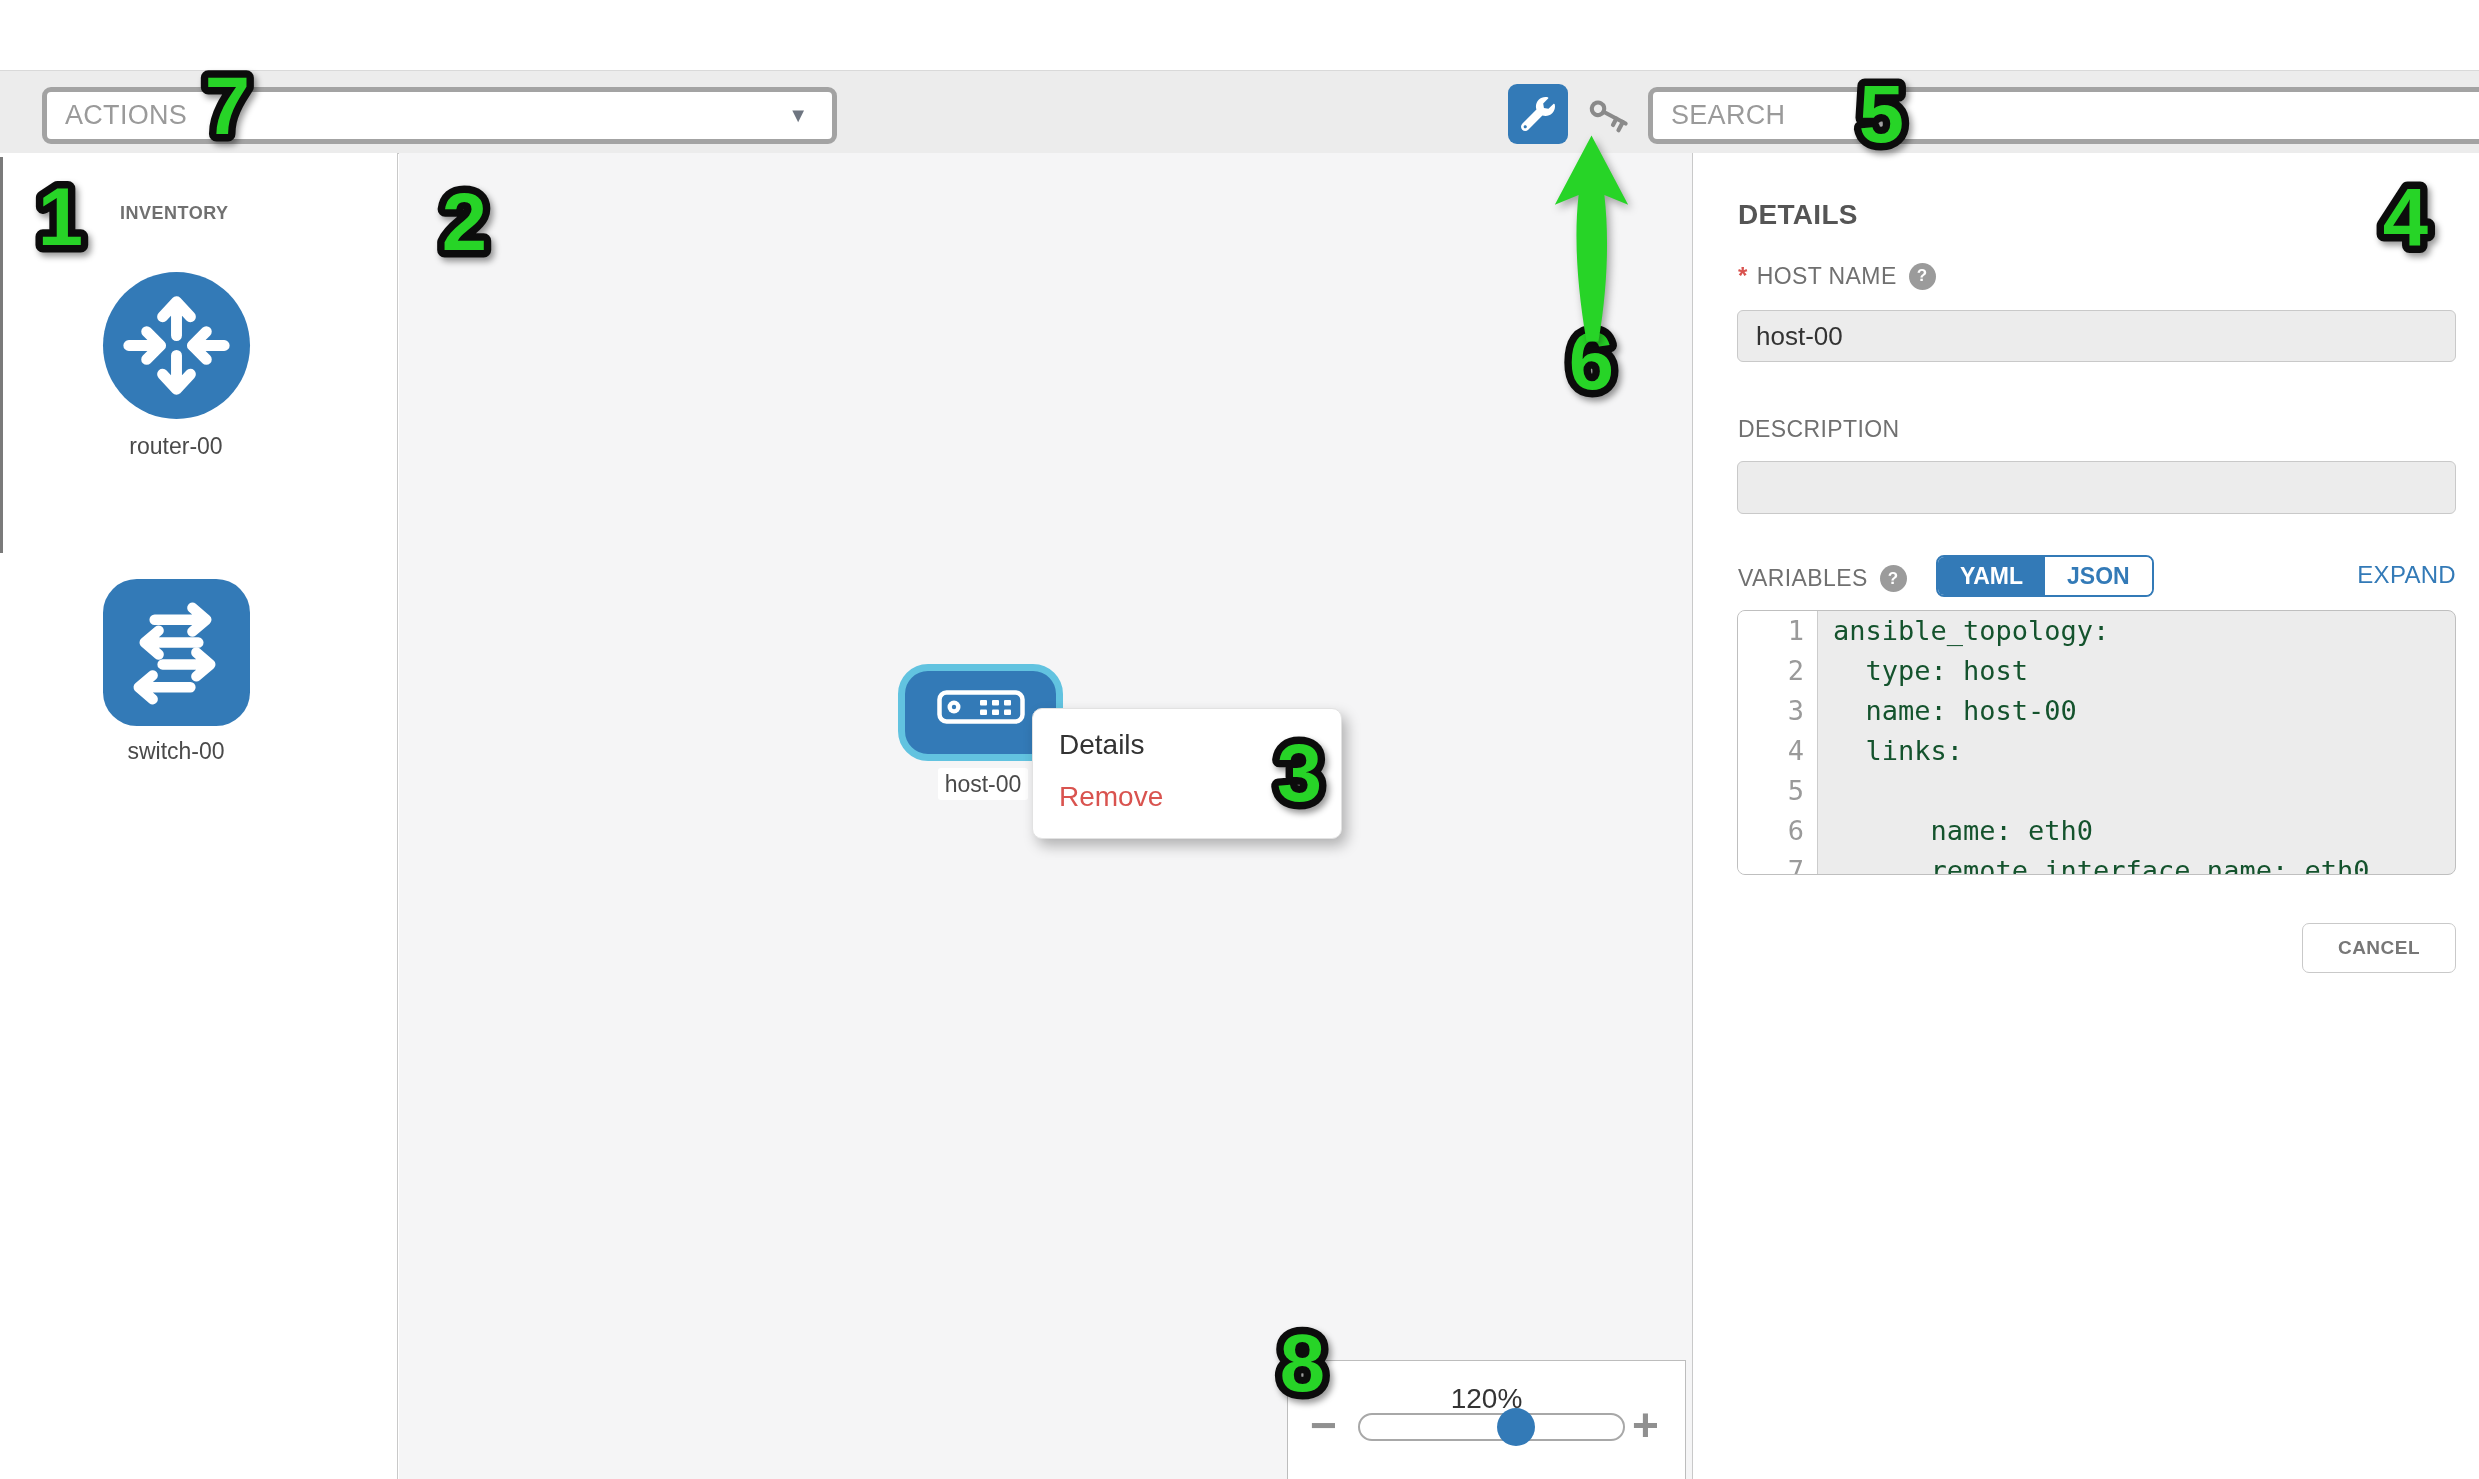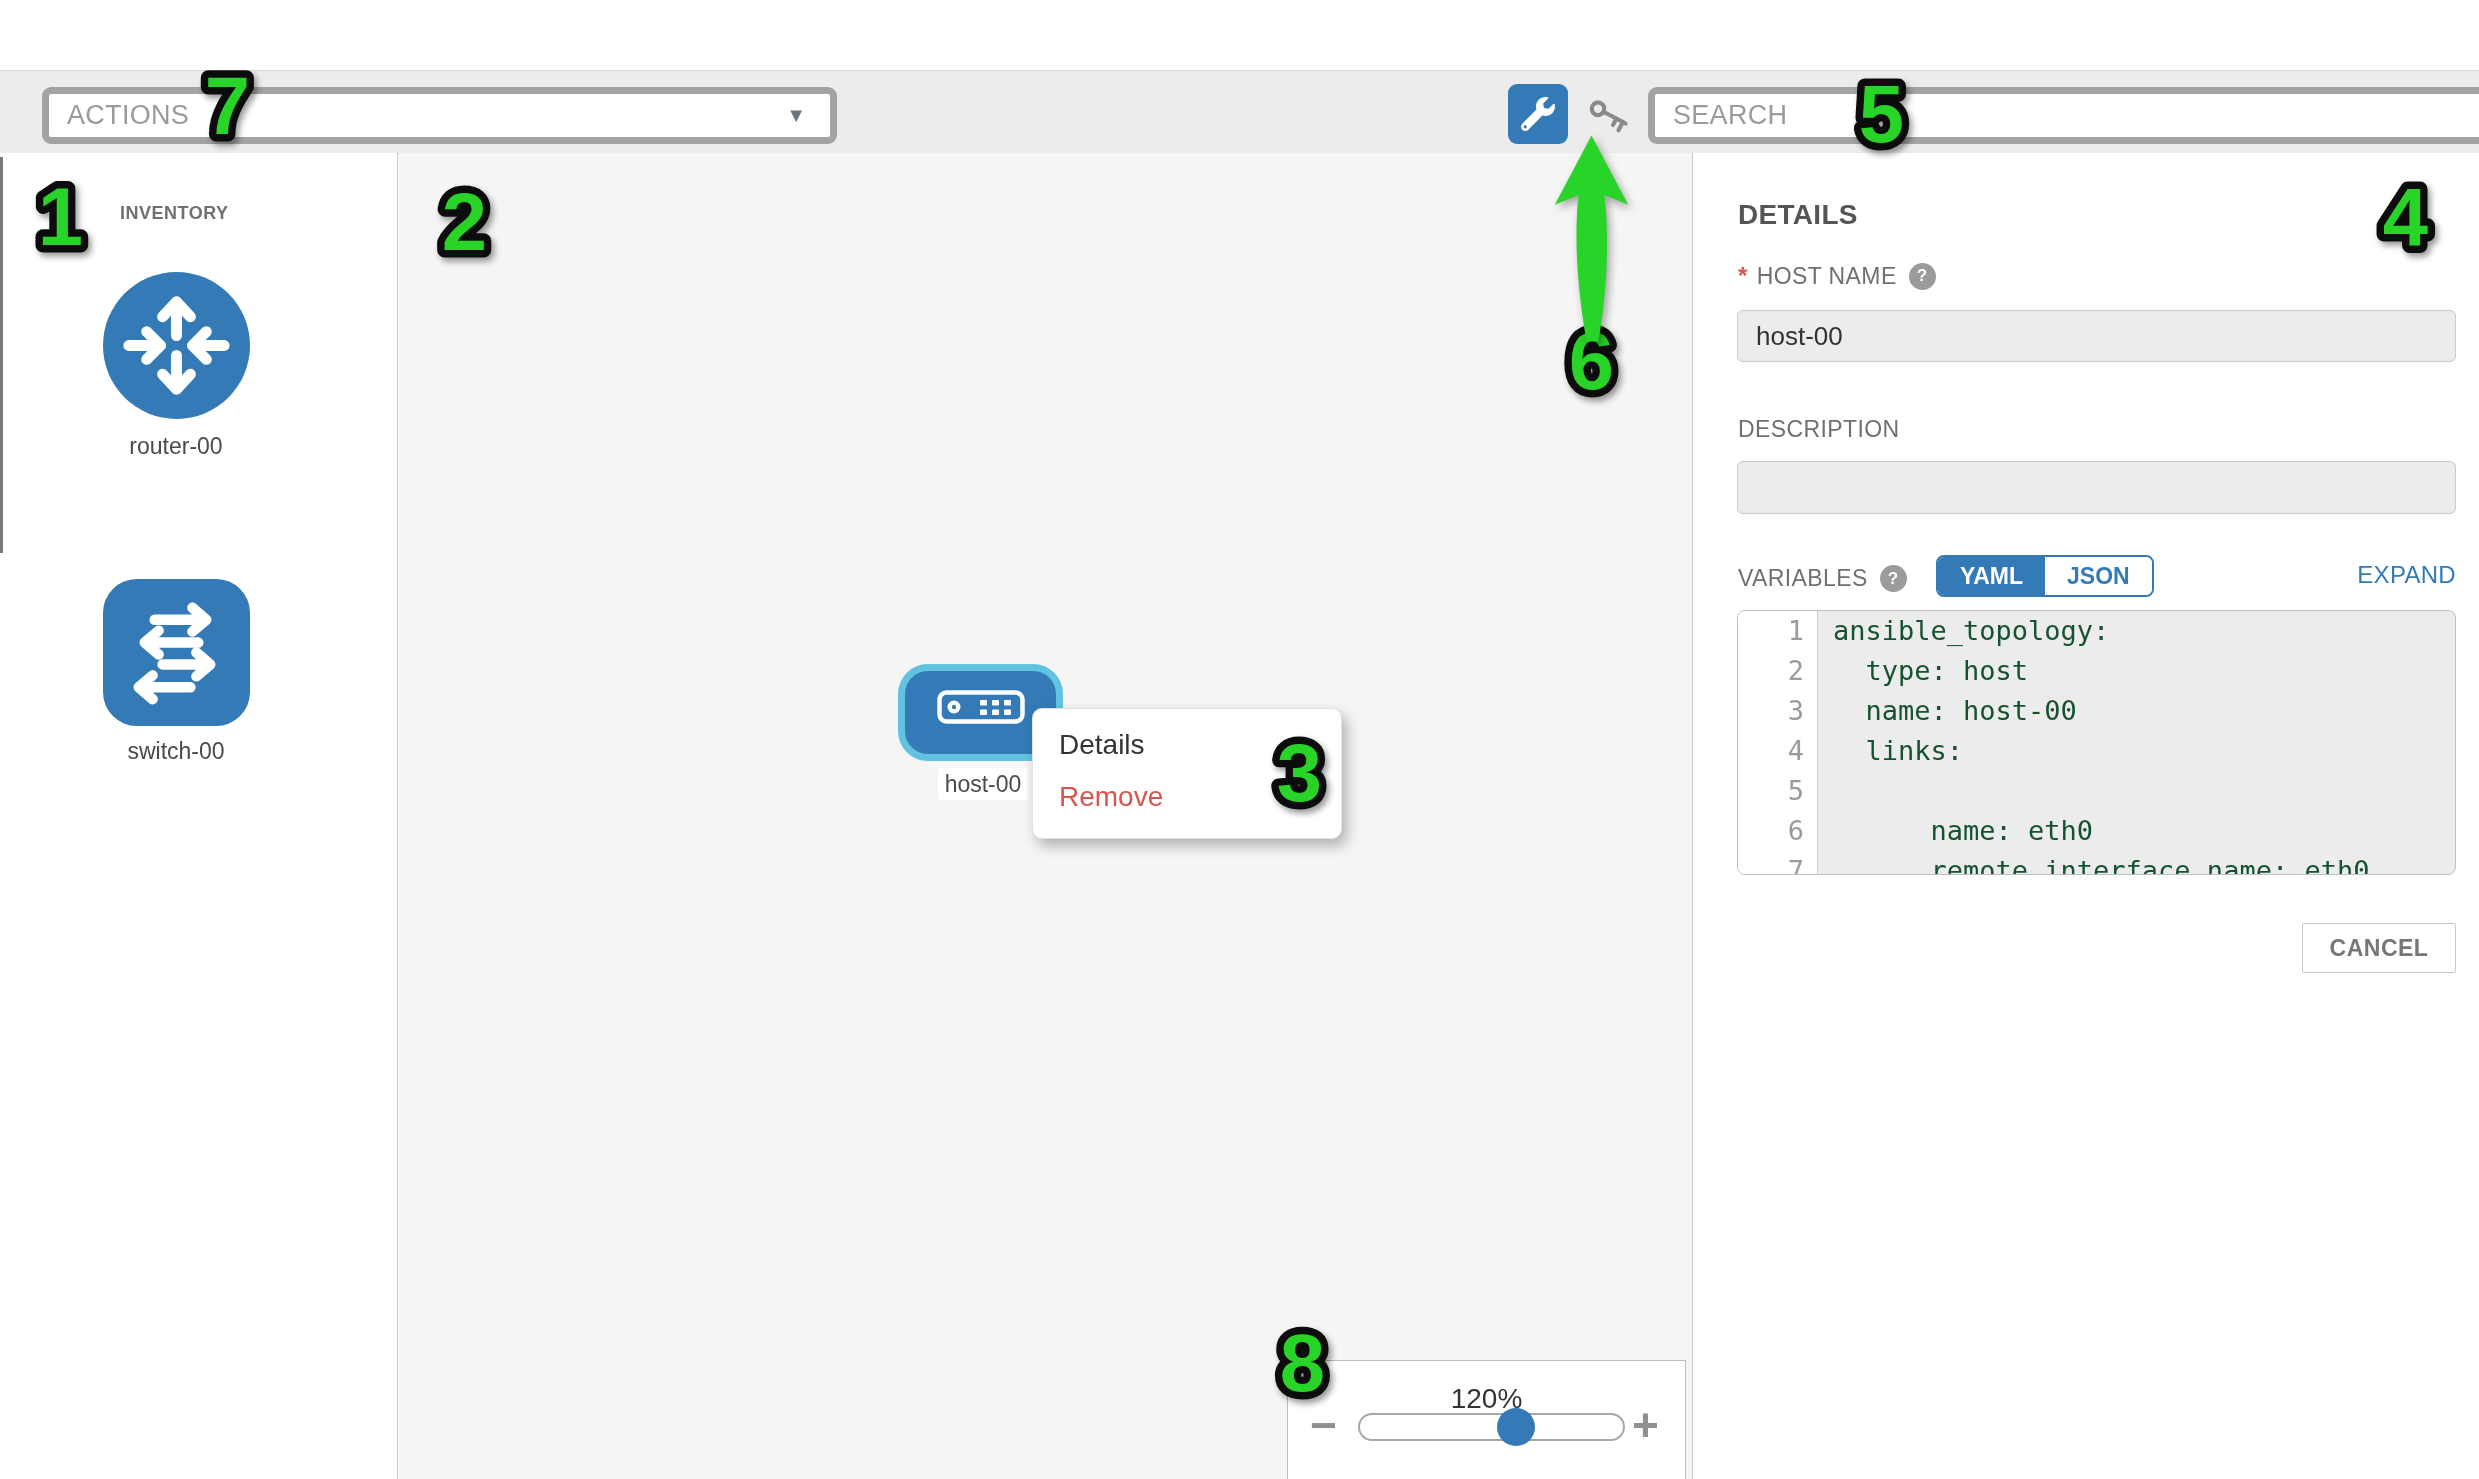--- a/index.html
+++ b/index.html
@@ -8,21 +8,21 @@
     font-family:"Liberation Sans",sans-serif;-webkit-font-smoothing:antialiased;
   }
   
   .header{position:absolute;left:0;top:0;width:100%;height:70px;background:#fff;}
   .header-title{position:absolute;left:48px;top:17px;font-size:30px;font-weight:bold;color:#555;letter-spacing:0.2px;}
   .close-btn{position:absolute;right:22px;top:16px;width:37px;height:37px;border-radius:50%;
     background:#c9c9c9;color:#fff;font-size:23px;font-weight:bold;display:flex;align-items:center;justify-content:center;cursor:pointer;}
   
   .toolbar{position:absolute;left:0;top:70px;width:100%;height:84px;background:#ececec;
     border-top:1px solid #d9d9d9;border-bottom:1px solid #c9c9c9;box-sizing:border-box;}
-  .dropdown{position:absolute;top:16px;height:57px;background:#fff;border:7px solid #a3a3a3;border-radius:9px;
+  .dropdown{position:absolute;top:16px;height:57px;background:#fff;border:5px solid #a3a3a3;border-radius:9px;
     box-sizing:border-box;display:flex;align-items:center;cursor:pointer;}
   .dropdown .ph{color:#9a9a9a;font-size:27px;margin-left:18px;letter-spacing:0.3px;}
   .dropdown .caret{margin-left:auto;margin-right:24px;color:#6e7580;font-size:26px;}
   .actions-dd{left:42px;width:795px;}
   .search-dd{left:1648px;width:887px;}
   .wrench-btn{position:absolute;left:1508px;top:13px;width:60px;height:60px;background:#337ab7;border-radius:9px;
     display:flex;align-items:center;justify-content:center;cursor:pointer;}
   .key-btn{position:absolute;left:1584px;top:21px;width:50px;height:50px;display:flex;align-items:center;justify-content:center;cursor:pointer;}
   
   .sidebar{position:absolute;left:0;top:153px;width:398px;height:1326px;background:#fff;
@@ -74,22 +74,22 @@
   .tab-active{background:#337ab7;color:#fff;}
   .tab-inactive{background:#fff;color:#337ab7;}
   .expand-link{position:absolute;right:23px;top:408px;color:#337ab7;font-size:24px;letter-spacing:0.3px;cursor:pointer;}
   .code-editor{position:absolute;left:44px;top:457px;width:719px;height:265px;border:1px solid #bfbfbf;border-radius:8px;
     overflow:hidden;background:#ececec;box-sizing:border-box;font-family:"DejaVu Sans Mono","Liberation Mono",monospace;font-size:27px;cursor:text;}
   .code-row{display:flex;height:40px;line-height:40px;}
   .gutter{width:80px;flex:none;background:#fff;border-right:1px solid #ccc;color:#9a9a9a;text-align:right;
     padding-right:13px;box-sizing:border-box;}
   .code-text{padding-left:15px;white-space:pre;color:#14532d;}
   .cancel-btn{position:absolute;left:609px;top:770px;width:154px;height:50px;background:#fff;border:1px solid #c9c9c9;
-    border-radius:2px;box-sizing:border-box;display:flex;align-items:center;justify-content:center;
-    font-size:23px;font-weight:bold;color:#777;letter-spacing:0.5px;cursor:pointer;}
+    border-radius:7px;box-sizing:border-box;display:flex;align-items:center;justify-content:center;
+    font-size:19px;font-weight:bold;color:#777;letter-spacing:0.5px;cursor:pointer;}
   
   .anno{position:absolute;pointer-events:none;filter:drop-shadow(3px 4px 3px rgba(0,0,0,.4));}
   .anno text{font-family:"Liberation Sans",sans-serif;font-weight:bold;font-size:82px;
     fill:#27d427;stroke:#0c0c0c;stroke-width:15px;paint-order:stroke;stroke-linejoin:round;}
   .anno-arrow{position:absolute;pointer-events:none;filter:drop-shadow(3px 4px 4px rgba(0,0,0,.35));}
 </style>
 </head>
 <body>
 
 <div id="root">

